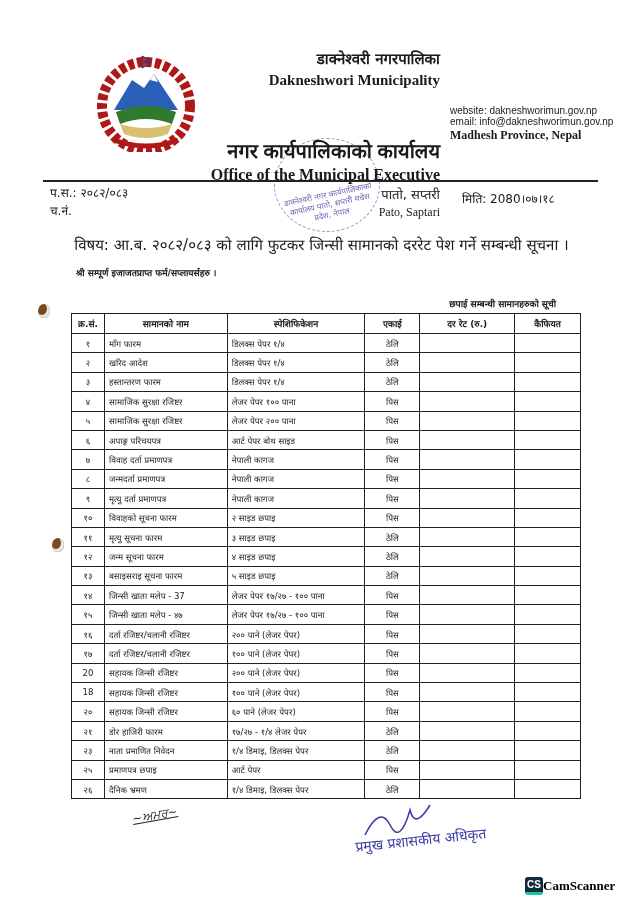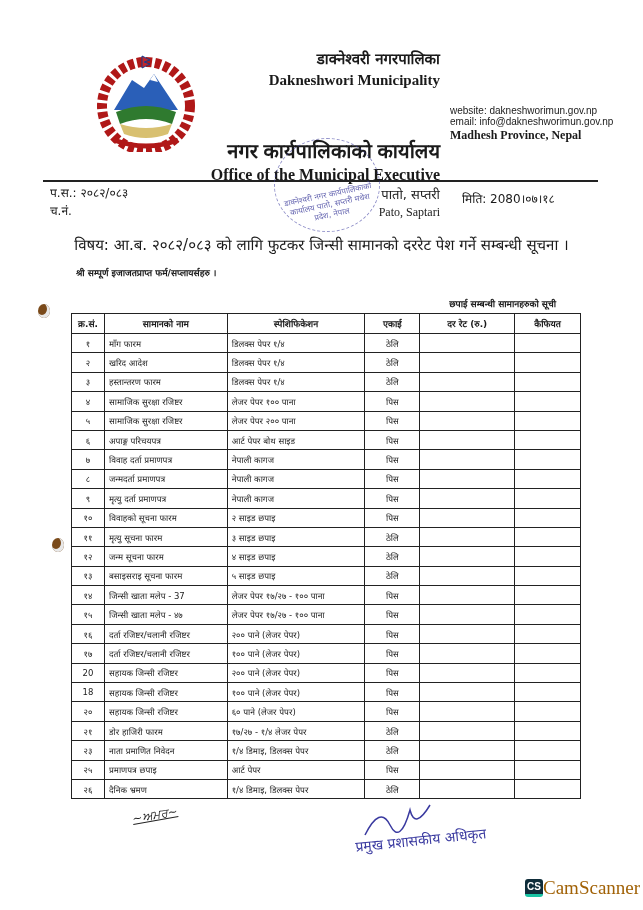--- a/index.html
+++ b/index.html
@@ -37,21 +37,21 @@
   col.c4 { width:55px; } col.c5 { width:95px; } col.c6 { width:66px; }
   td.sn { text-align:center; }
   td.un { text-align:center; }
   td.rate, td.rem { border-top:1px solid #222; }
   .sig1 { left:132px; top:808px; font-size:12px; font-style:italic; text-decoration:underline; font-family:"DejaVu Serif", serif; color:#222; transform:rotate(-10deg);}
   .sig2 { left:360px; top:800px; width:80px; height:40px; }
   .sig2-t { left:355px; top:830px; font-size:14px; color:#3a3aa0; transform:rotate(-6deg); font-family:"DejaVu Sans", sans-serif; }
   .cs { left:525px; top:877px; display:flex; align-items:center; }
   .cs-logo { width:18px; height:18px; background:#0f2d3a; border-radius:3px; color:#fff; font-weight:bold; font-size:10px;
              font-family:"Liberation Sans", sans-serif; display:flex; align-items:center; justify-content:center; border-bottom:3px solid #19c3a3; box-sizing:border-box;}
-  .cs-text { font-family:"Liberation Serif", serif; font-size:19px; color:#a16207; }
+  .cs-text { font-family:"Liberation Serif", serif; font-size:13px; color:#000000;font-weight:bold; }
 </style>
 </head>
 <body>
 
 <div class="abs emblem">
   <svg width="108" height="100" viewBox="0 0 108 100">
     <circle cx="54" cy="54" r="44" fill="none" stroke="#b01818" stroke-width="10" stroke-dasharray="6 3"></circle>
     <polygon points="22,58 40,28 52,36 62,22 86,58" fill="#2a5fb8"></polygon>
     <polygon points="58,28 62,22 66,30" fill="#ffffff"></polygon>
     <path d="M24 60 Q54 48 84 60 L80 72 Q54 62 28 72 Z" fill="#2f7a2f"></path>

